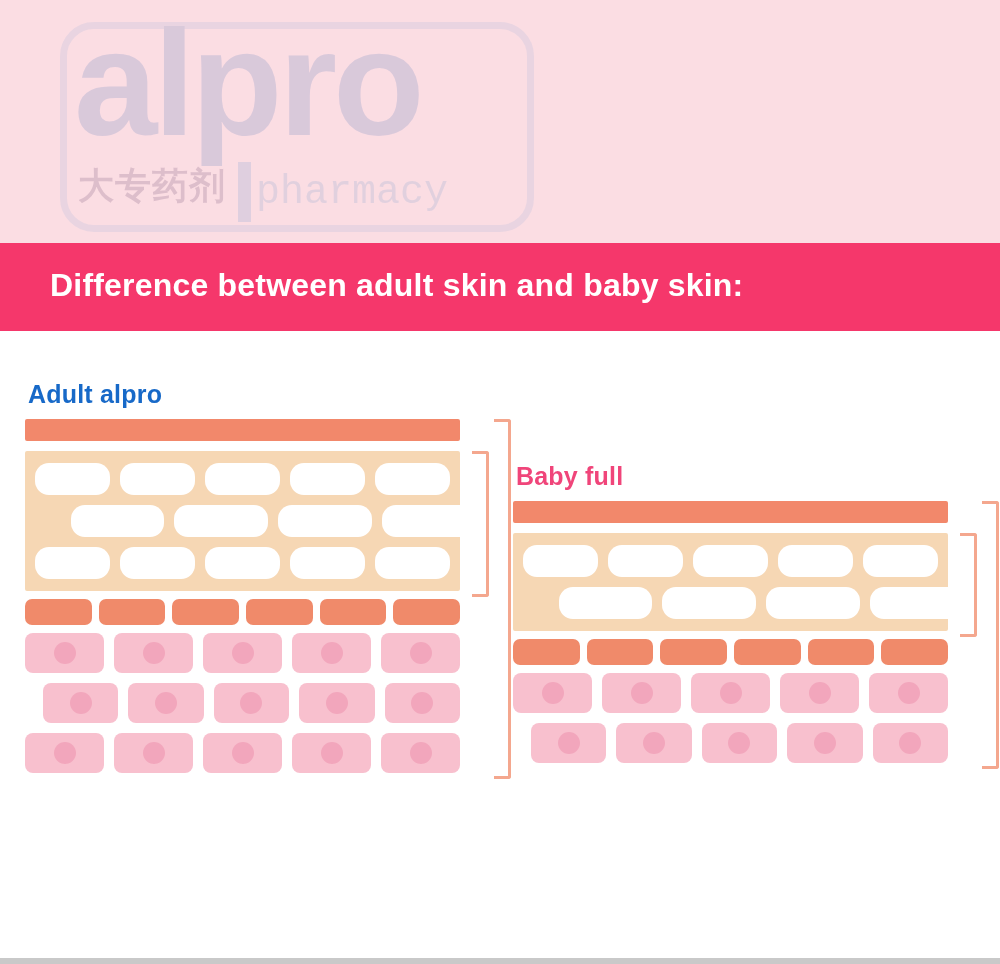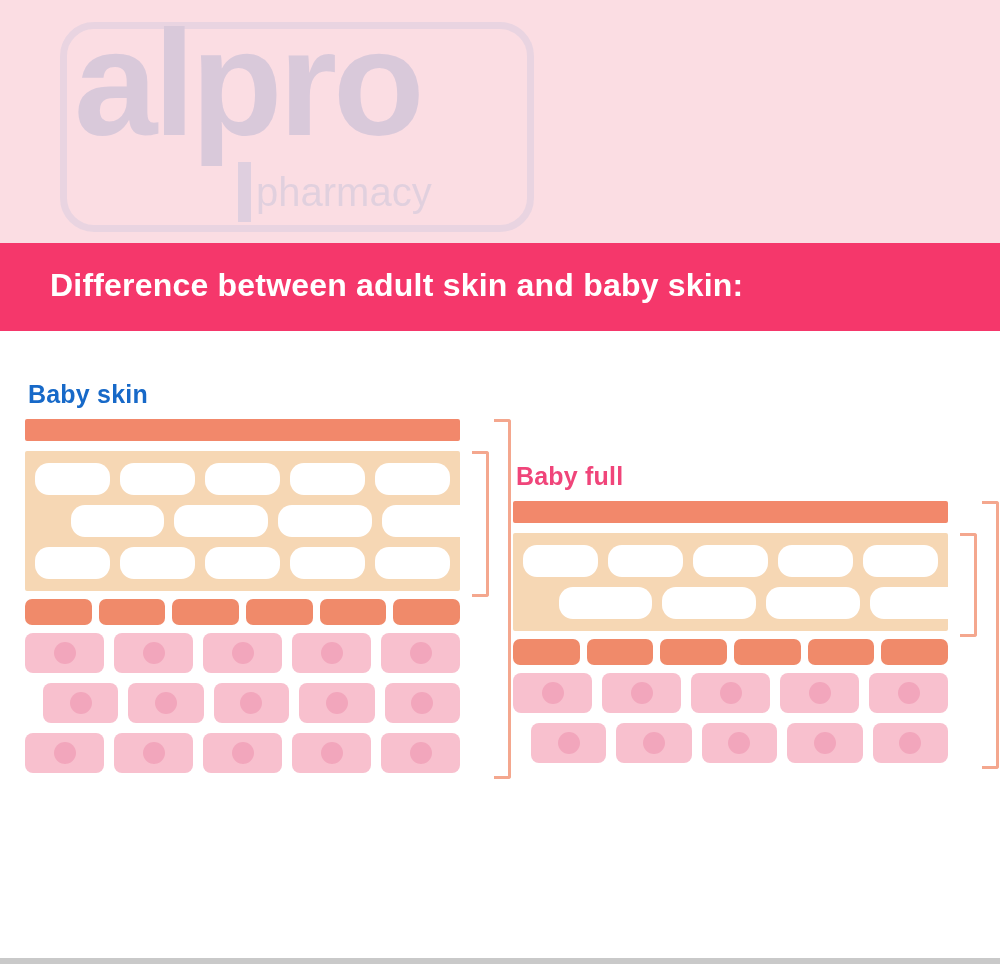--- a/index.html
+++ b/index.html
@@ -28,21 +28,21 @@
     position:absolute;left:14px;top:-14px;width:440px;
     font-size:150px;line-height:150px;font-weight:700;letter-spacing:-4px;
     color:#bfb9d4;
   }
   .wm-cn{
     position:absolute;left:18px;top:140px;
     font-size:36px;font-weight:700;color:#c6a6b8;letter-spacing:1px;
   }
   .wm-ph{
     position:absolute;left:196px;top:148px;
-    font-size:40px;font-weight:400;color:#cdc7db;letter-spacing:0px;
+    font-size:40px;font-weight:400;color:#cdc7db;letter-spacing:0px;font-family:Liberation Mono, monospace;
   }
   .wm-bar{
     position:absolute;left:178px;top:140px;width:13px;height:60px;background:#c9c4dd;
   }
 
   .hero-title{
     position:absolute;left:0;top:56px;width:1000px;
     text-align:center;color:#ef3b64;
     font-size:60px;line-height:66px;font-weight:700;letter-spacing:-0.5px;
     white-space:pre-line;
@@ -101,34 +101,35 @@
 </head>
 <body>
 
 <div class="page">
 
   <div class="hero">
 
     <div class="wm">
       <div class="wm-box"></div>
       <div class="wm-alpro">alpro</div>
+      <div class="wm-cn">大专药剂</div>
       <div class="wm-bar"></div>
       <div class="wm-ph">pharmacy</div>
     </div>
 
   </div>
 
   <div class="band">
     <div class="band-text">Difference between adult skin and baby skin:</div>
   </div>
 
   <div class="diagrams">
 
     <div class="skin" id="adult-skin" style="left:25px;top:50px;width:440px;">
-      <div class="skin-label adult" style="left:3px;top:-1px;">Baby skin</div>
+      <div class="skin-label adult" style="left:3px;top:-1px;">Adult alpro</div>
     <div class="surface" style="left: 0px; top: 38px; width: 435px; height: 22px; background: rgb(242, 136, 107);"></div>
         <div class="epidermis" style="left: 0px; top: 70px; width: 435px; height: 140px; background: rgb(246, 215, 180);">
           <div class="cellrow" style="left: 10px; top: 12px; gap: 10px;">
             <div class="wcell" style="width: 75px; height: 32px;"></div>
             <div class="wcell" style="width: 75px; height: 32px;"></div>
             <div class="wcell" style="width: 75px; height: 32px;"></div>
             <div class="wcell" style="width: 75px; height: 32px;"></div>
             <div class="wcell" style="width: 75px; height: 32px;"></div>
           </div>
           <div class="cellrow" style="left: 45.625px; top: 54px; gap: 10px;">

